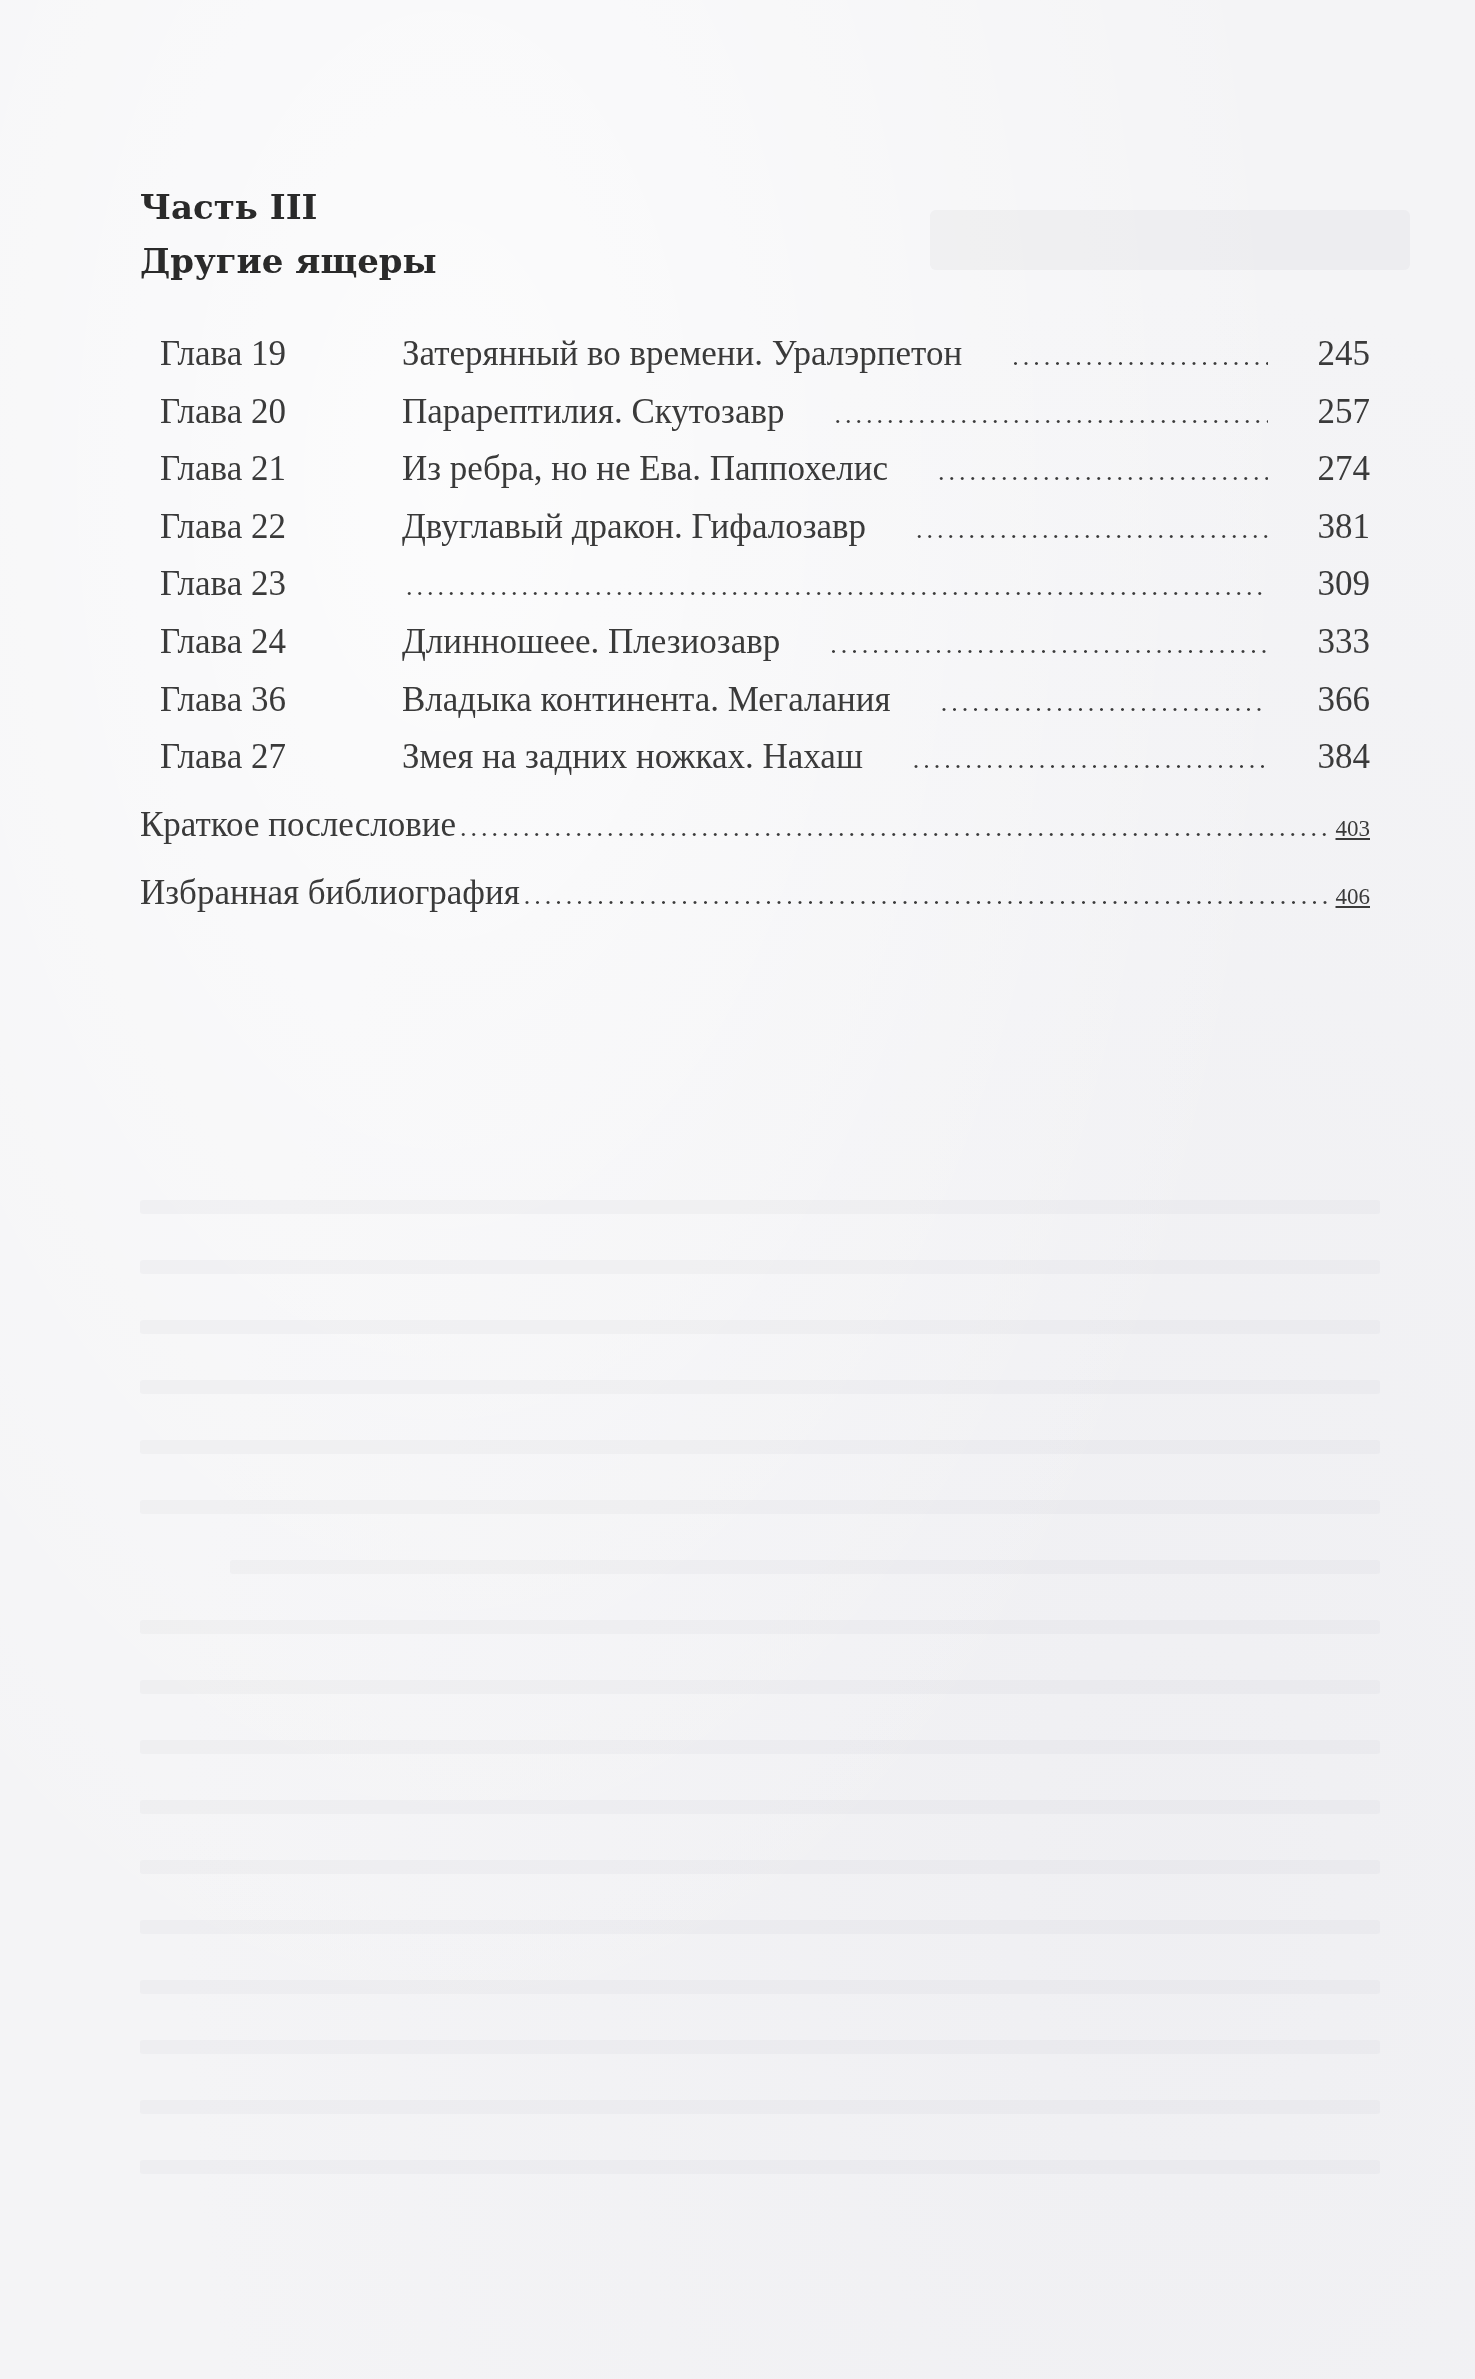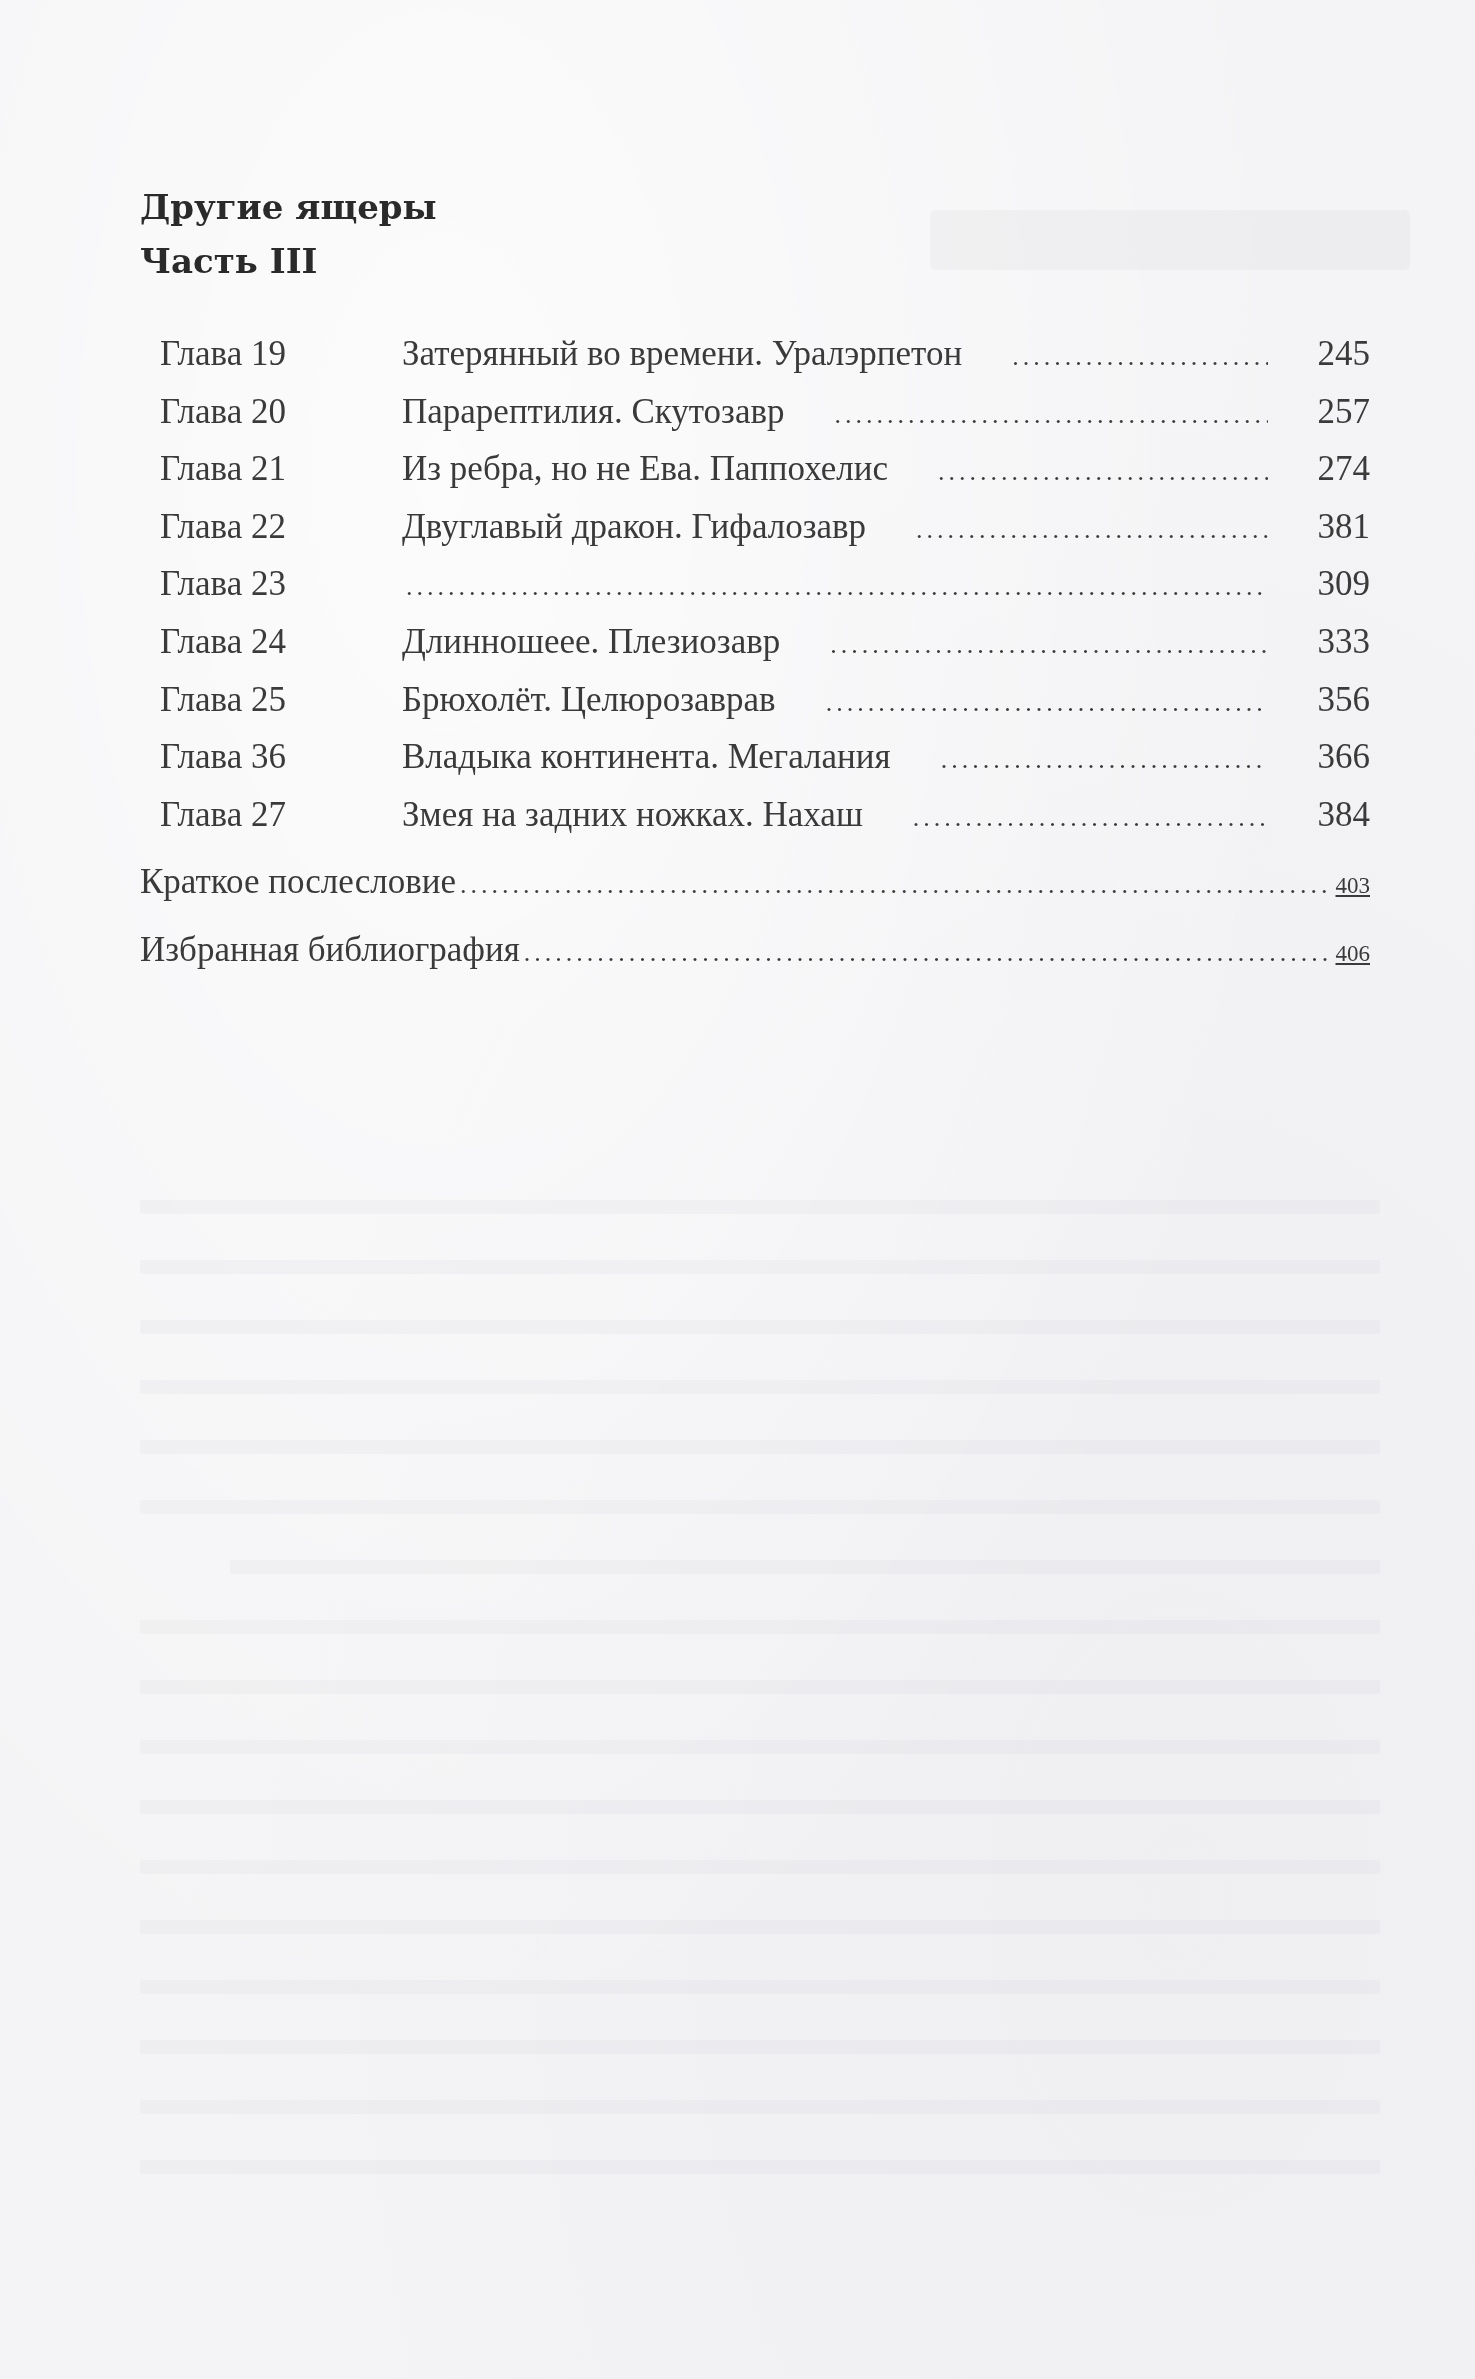--- a/index.html
+++ b/index.html
@@ -148,22 +148,22 @@
     <div class="ghost-line" style="left:140px; top:1800px; width:1240px;"></div>
     <div class="ghost-line" style="left:140px; top:1860px; width:1240px;"></div>
     <div class="ghost-line" style="left:140px; top:1920px; width:1240px;"></div>
     <div class="ghost-line" style="left:140px; top:1980px; width:1240px;"></div>
     <div class="ghost-line" style="left:140px; top:2040px; width:1240px;"></div>
     <div class="ghost-line" style="left:140px; top:2100px; width:1240px;"></div>
     <div class="ghost-line" style="left:140px; top:2160px; width:1240px;"></div>
   </div>
 
   <div class="content">
+    <h2 class="part-heading">Часть III</h2>
     <h2 class="part-heading">Другие ящеры</h2>
-    <h2 class="part-heading">Часть III</h2>
 
     <div class="toc-list">
       <div class="toc-row">
         <span class="chap">Глава 19</span>
         <span class="title">Затерянный во времени. Уралэрпетон</span>
         <span class="leader"></span>
         <span class="page-num">245</span>
       </div>
       <div class="toc-row">
         <span class="chap">Глава 20</span>
@@ -186,26 +186,20 @@
       <div class="toc-row">
         <span class="chap">Глава 23</span>
         <span class="leader"></span>
         <span class="page-num">309</span>
       </div>
       <div class="toc-row">
         <span class="chap">Глава 24</span>
         <span class="title">Длинношеее. Плезиозавр</span>
         <span class="leader"></span>
         <span class="page-num">333</span>
-      </div>
-      <div class="toc-row">
-        <span class="chap">Глава 25</span>
-        <span class="title">Брюхолёт. Целюрозаврав</span>
-        <span class="leader"></span>
-        <span class="page-num">356</span>
       </div>
       <div class="toc-row">
         <span class="chap">Глава 36</span>
         <span class="title">Владыка континента. Мегалания</span>
         <span class="leader"></span>
         <span class="page-num">366</span>
       </div>
       <div class="toc-row">
         <span class="chap">Глава 27</span>
         <span class="title">Змея на задних ножках. Нахаш</span>

